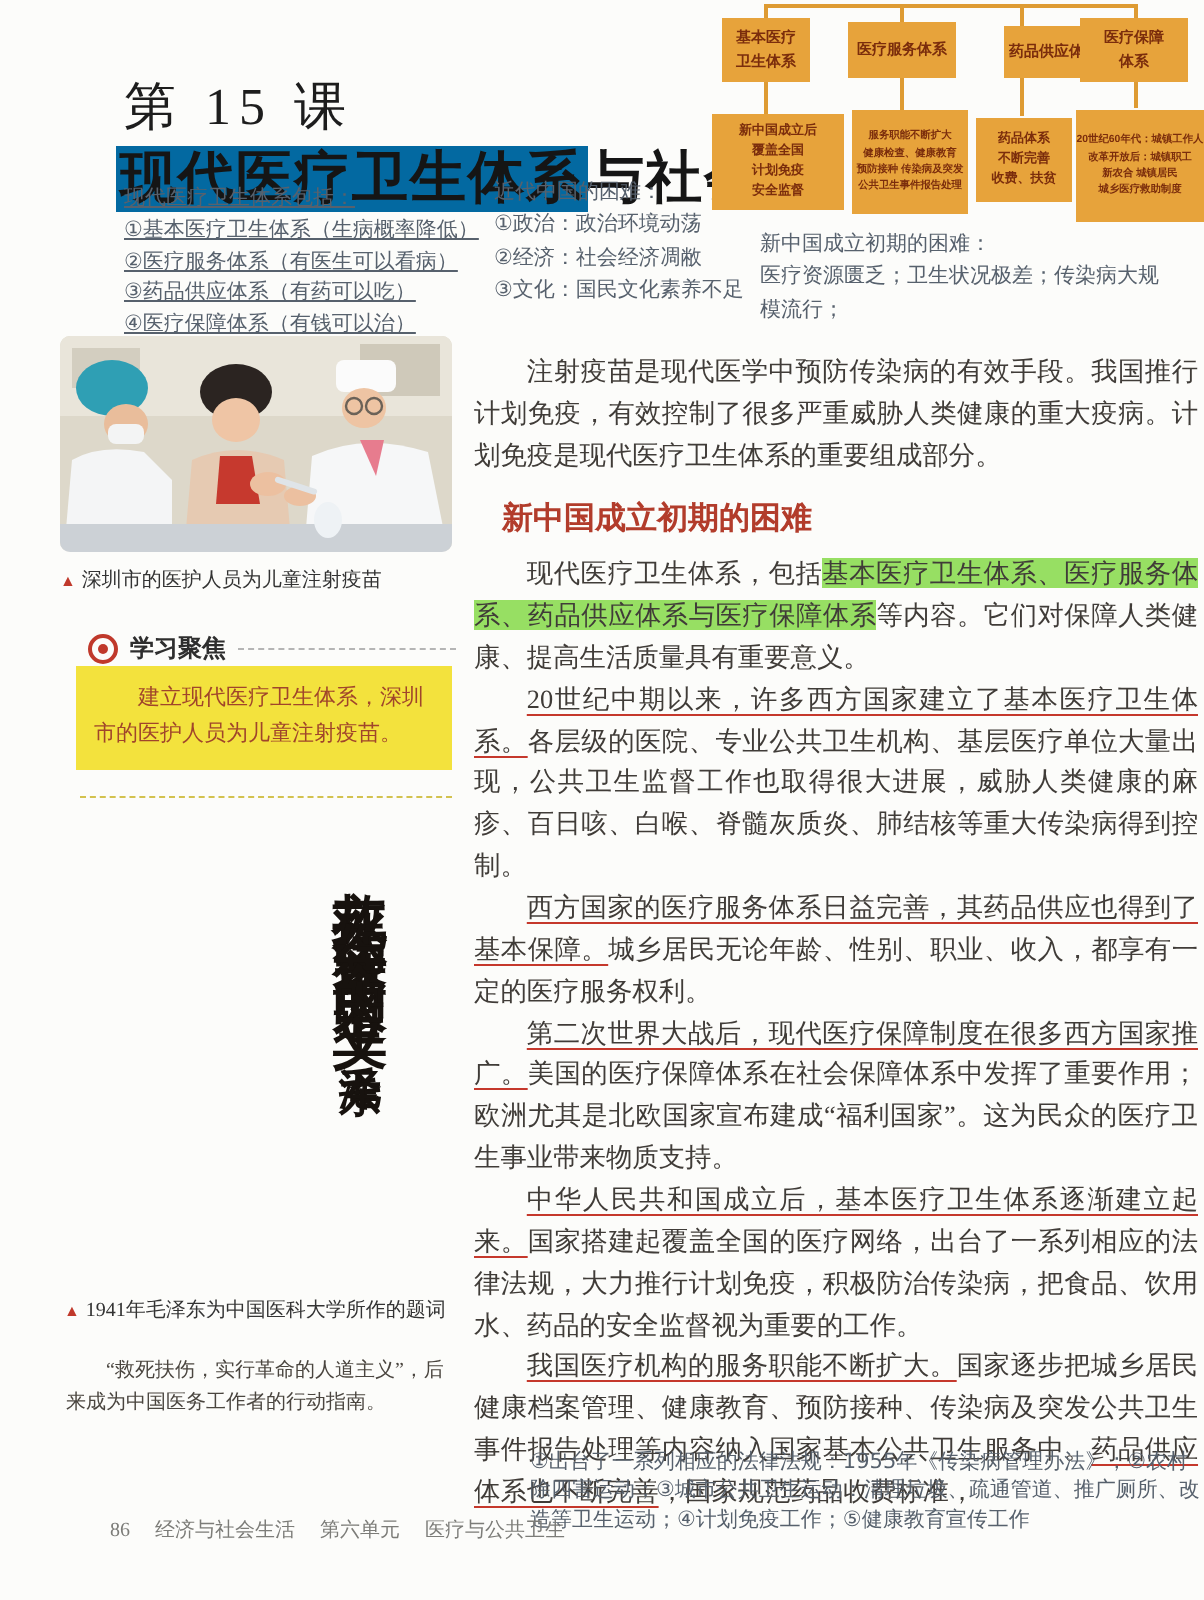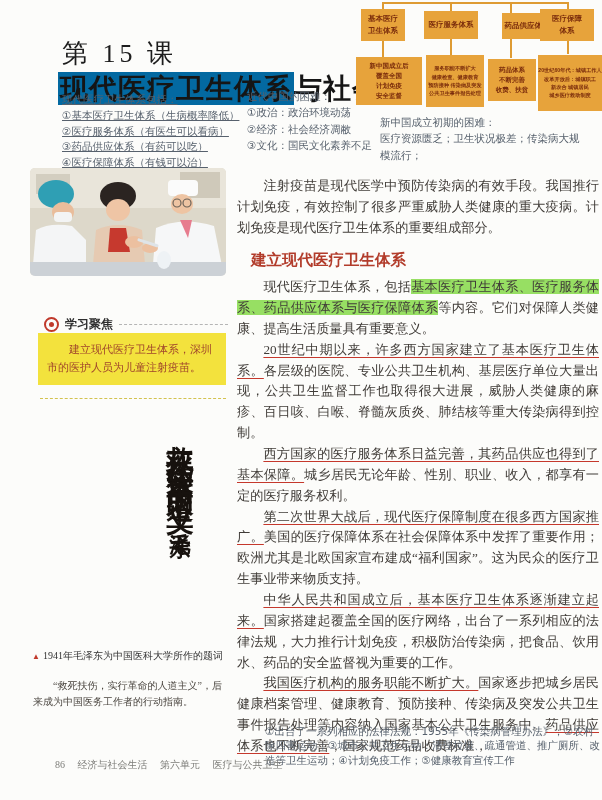--- a/index.html
+++ b/index.html
@@ -171,38 +171,39 @@
       <path d="M150 52 L162 52 L158 70 Z" fill="#e77c8e"></path>
 
       <ellipse cx="104" cy="74" rx="9" ry="6" fill="#ecc0a0"></ellipse>
       <ellipse cx="120" cy="80" rx="8" ry="5" fill="#ecc0a0"></ellipse>
       <rect x="108" y="70" width="22" height="3" rx="1.5" fill="#dfe4e8" transform="rotate(18 108 70)"></rect>
 
       <rect y="94" width="196" height="14" fill="#ccd1d6"></rect>
       <ellipse cx="134" cy="92" rx="7" ry="9" fill="#eef2f5"></ellipse>
     </svg>
   </div>
+  <div class="photo-caption"><span class="tri">▲</span><span>深圳市的医护人员为儿童注射疫苗</span></div>
 
   <div class="focus-head">
     <span class="focus-icon"></span>
     <span class="focus-title">学习聚焦</span>
     <span class="focus-dash"></span>
   </div>
   <div class="focus-box">建立现代医疗卫生体系，深圳市的医护人员为儿童注射疫苗。</div>
   <div class="focus-box-dash"></div>
 
   <div class="calligraphy">
     <span>救死扶伤实行革命的人道主义</span><span class="calli-sig">毛泽东</span>
   </div>
   <div class="calli-caption"><span class="tri">▲</span><span>1941年毛泽东为中国医科大学所作的题词</span></div>
   <div class="calli-note">“救死扶伤，实行革命的人道主义”，后来成为中国医务工作者的行动指南。</div>
 
   <div class="main-col">
     <p>注射疫苗是现代医学中预防传染病的有效手段。我国推行计划免疫，有效控制了很多严重威胁人类健康的重大疫病。计划免疫是现代医疗卫生体系的重要组成部分。</p>
-    <div class="section-title">建立现代医疗卫生体系</div>
+    <div class="section-title">新中国成立初期的困难</div>
     <p><span class="seg-plain">现代医疗卫生体系，包括</span><span class="seg-hl">基本医疗卫生体系、医疗服务体系、药品供应体系与医疗保障体系</span><span class="seg-plain">等内容。它们对保障人类健康、提高生活质量具有重要意义。</span></p>
     <p><span class="seg-ul">20世纪中期以来，许多西方国家建立了基本医疗卫生体系。</span><span class="seg-plain">各层级的医院、专业公共卫生机构、基层医疗单位大量出现，公共卫生监督工作也取得很大进展，威胁人类健康的麻疹、百日咳、白喉、脊髓灰质炎、肺结核等重大传染病得到控制。</span></p>
     <p><span class="seg-ul">西方国家的医疗服务体系日益完善，其药品供应也得到了基本保障。</span><span class="seg-plain">城乡居民无论年龄、性别、职业、收入，都享有一定的医疗服务权利。</span></p>
     <p><span class="seg-ul">第二次世界大战后，现代医疗保障制度在很多西方国家推广。</span><span class="seg-plain">美国的医疗保障体系在社会保障体系中发挥了重要作用；欧洲尤其是北欧国家宣布建成“福利国家”。这为民众的医疗卫生事业带来物质支持。</span></p>
     <p><span class="seg-ul">中华人民共和国成立后，基本医疗卫生体系逐渐建立起来。</span><span class="seg-plain">国家搭建起覆盖全国的医疗网络，出台了一系列相应的法律法规，大力推行计划免疫，积极防治传染病，把食品、饮用水、药品的安全监督视为重要的工作。</span></p>
     <p><span class="seg-ul">我国医疗机构的服务职能不断扩大。</span><span class="seg-plain">国家逐步把城乡居民健康档案管理、健康教育、预防接种、传染病及突发公共卫生事件报告处理等内容纳入国家基本公共卫生服务中。</span><span class="seg-ul">药品供应体系也不断完善</span><span class="seg-plain">，国家规范药品收费标准，</span></p>
   </div>
 
   <div class="hand note-bottom">
     <div>①出台了一系列相应的法律法规：1955年《传染病管理办法》；②农村除四害运动；③城市公共卫生运动：清理垃圾、疏通管道、推广厕所、改造等卫生运动；④计划免疫工作；⑤健康教育宣传工作</div>

